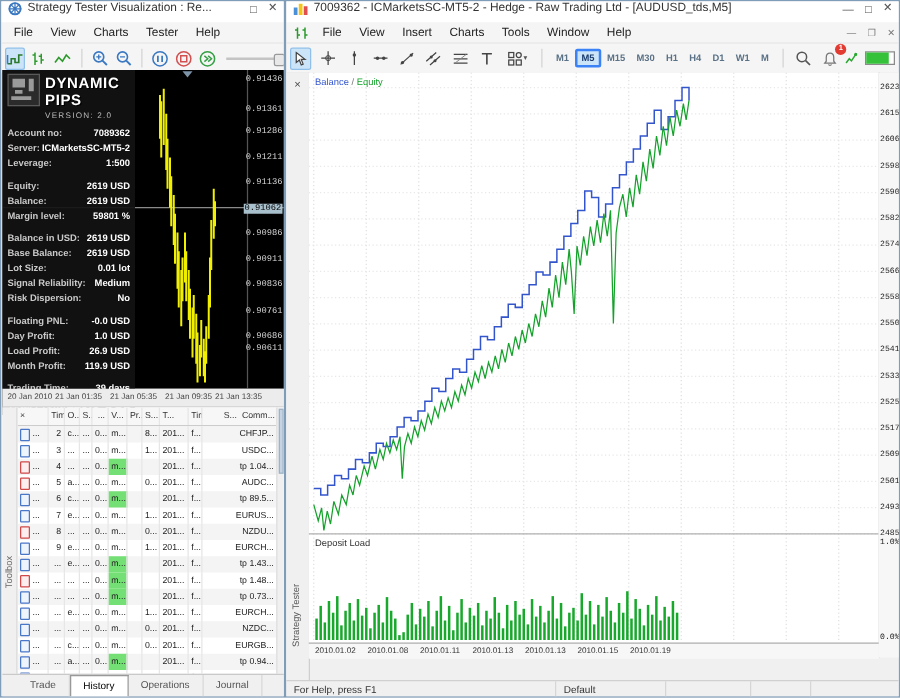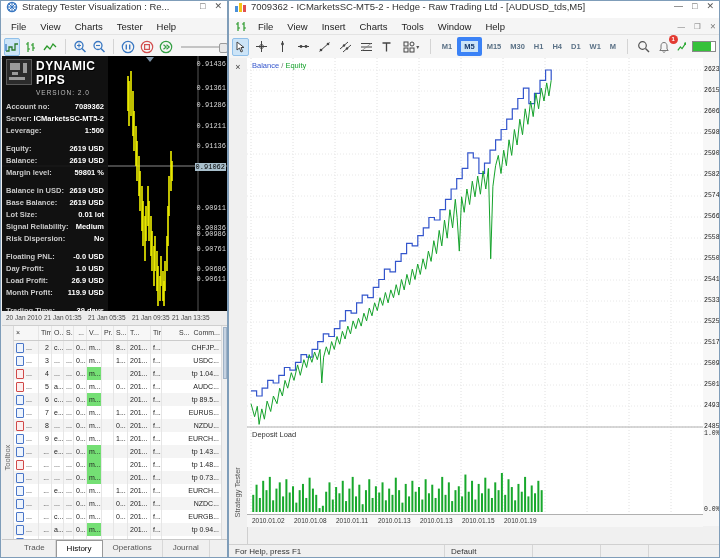--- a/index.html
+++ b/index.html
@@ -13,21 +13,21 @@
   .title{font-size:9.5px;color:#333;flex:1;white-space:nowrap;overflow:hidden;}
   .wc{display:flex;gap:9px;font-size:9px;color:#555;align-items:center;}
   .wc span{cursor:default;}
   .menubar{height:16px;display:flex;align-items:center;background:#f5f5f5;padding:0 3px;border-bottom:1px solid #e3e3e3;}
   .menu-item{font-size:9.5px;padding:1px 7px;color:#222;}
   .toolbar{height:23px;display:flex;align-items:center;background:#f5f5f5;border-bottom:1px solid #d8d8d8;padding:0 3px;gap:4px;}
   .tbtn{width:20px;height:18px;display:flex;align-items:center;justify-content:center;border-radius:2px;box-sizing:border-box;}
   .tbtn.sel{background:#cce4f7;border:1px solid #90c0ea;}
   .tsep{width:1px;height:15px;background:#d4d4d4;margin:0 3px;}
   .tf{font-size:7.5px;font-weight:bold;color:#5a7186;padding:2px 4px;border-radius:2px;}
-  .tf.sel{background:#cce4f7;border:4px solid #3b82f6;color:#1a3c6e;padding:1px 3px;}
+  .tf.sel{background:#cce4f7;border:2px solid #3b82f6;color:#1a3c6e;padding:1px 3px;}
   
   #mini{position:absolute;left:1px;top:55px;width:226px;height:255px;background:#000;}
   .axl{position:absolute;right:2px;font-size:7px;color:#d8d8d8;font-family:"Liberation Mono","DejaVu Sans Mono",monospace;}
   .axl.hl{background:#a8bfcc;color:#000;padding:0 1px;}
   #mini-tri{position:absolute;left:144px;top:1px;width:0;height:0;border-left:4px solid transparent;border-right:4px solid transparent;border-top:5px solid #7d93a8;}
   #ltime{position:absolute;left:1px;top:310px;width:226px;height:14px;background:#ececec;border-bottom:1px solid #cfcfcf;}
   #ltime span{position:absolute;top:3px;font-size:6.5px;color:#444;white-space:nowrap;}
   
   #ipanel{position:absolute;left:0;top:0;width:106px;min-height:248px;background:rgba(18,18,18,0.93);padding:3px 4px;box-sizing:border-box;}
   #logo-row{display:flex;align-items:flex-start;gap:4px;margin-bottom:5px;}
@@ -206,21 +206,21 @@
         <line x1="170" y1="105" x2="170" y2="125" stroke="#f0f000" stroke-width="1.6"></line>
       </svg>
     <div id="mini-tri"></div>
     <div id="mini-axis">
         <span class="axl" style="top: 4px;">0.91436</span>
         <span class="axl" style="top: 28px;">0.91361</span>
         <span class="axl" style="top: 45px;">0.91286</span>
         <span class="axl" style="top: 65.5px;">0.91211</span>
         <span class="axl" style="top: 86px;">0.91136</span>
         <span class="axl hl" style="top: 106.5px;">0.91062</span>
-        <span class="axl" style="top: 127px; margin-top: 47px;">0.90986</span>
+        <span class="axl" style="top: 127px;">0.90986</span>
         <span class="axl" style="top: 147.5px;">0.90911</span>
         <span class="axl" style="top: 168px;">0.90836</span>
         <span class="axl" style="top: 188.5px;">0.90761</span>
         <span class="axl" style="top: 209px;">0.90686</span>
         <span class="axl" style="top: 219px; text-align: right;">0.90611</span>
       </div>
     <div id="ipanel">
       <div id="logo-row">
         <div id="logo-ic">
           <i style="left:3px;top:3px;width:10px;height:7px"></i>

